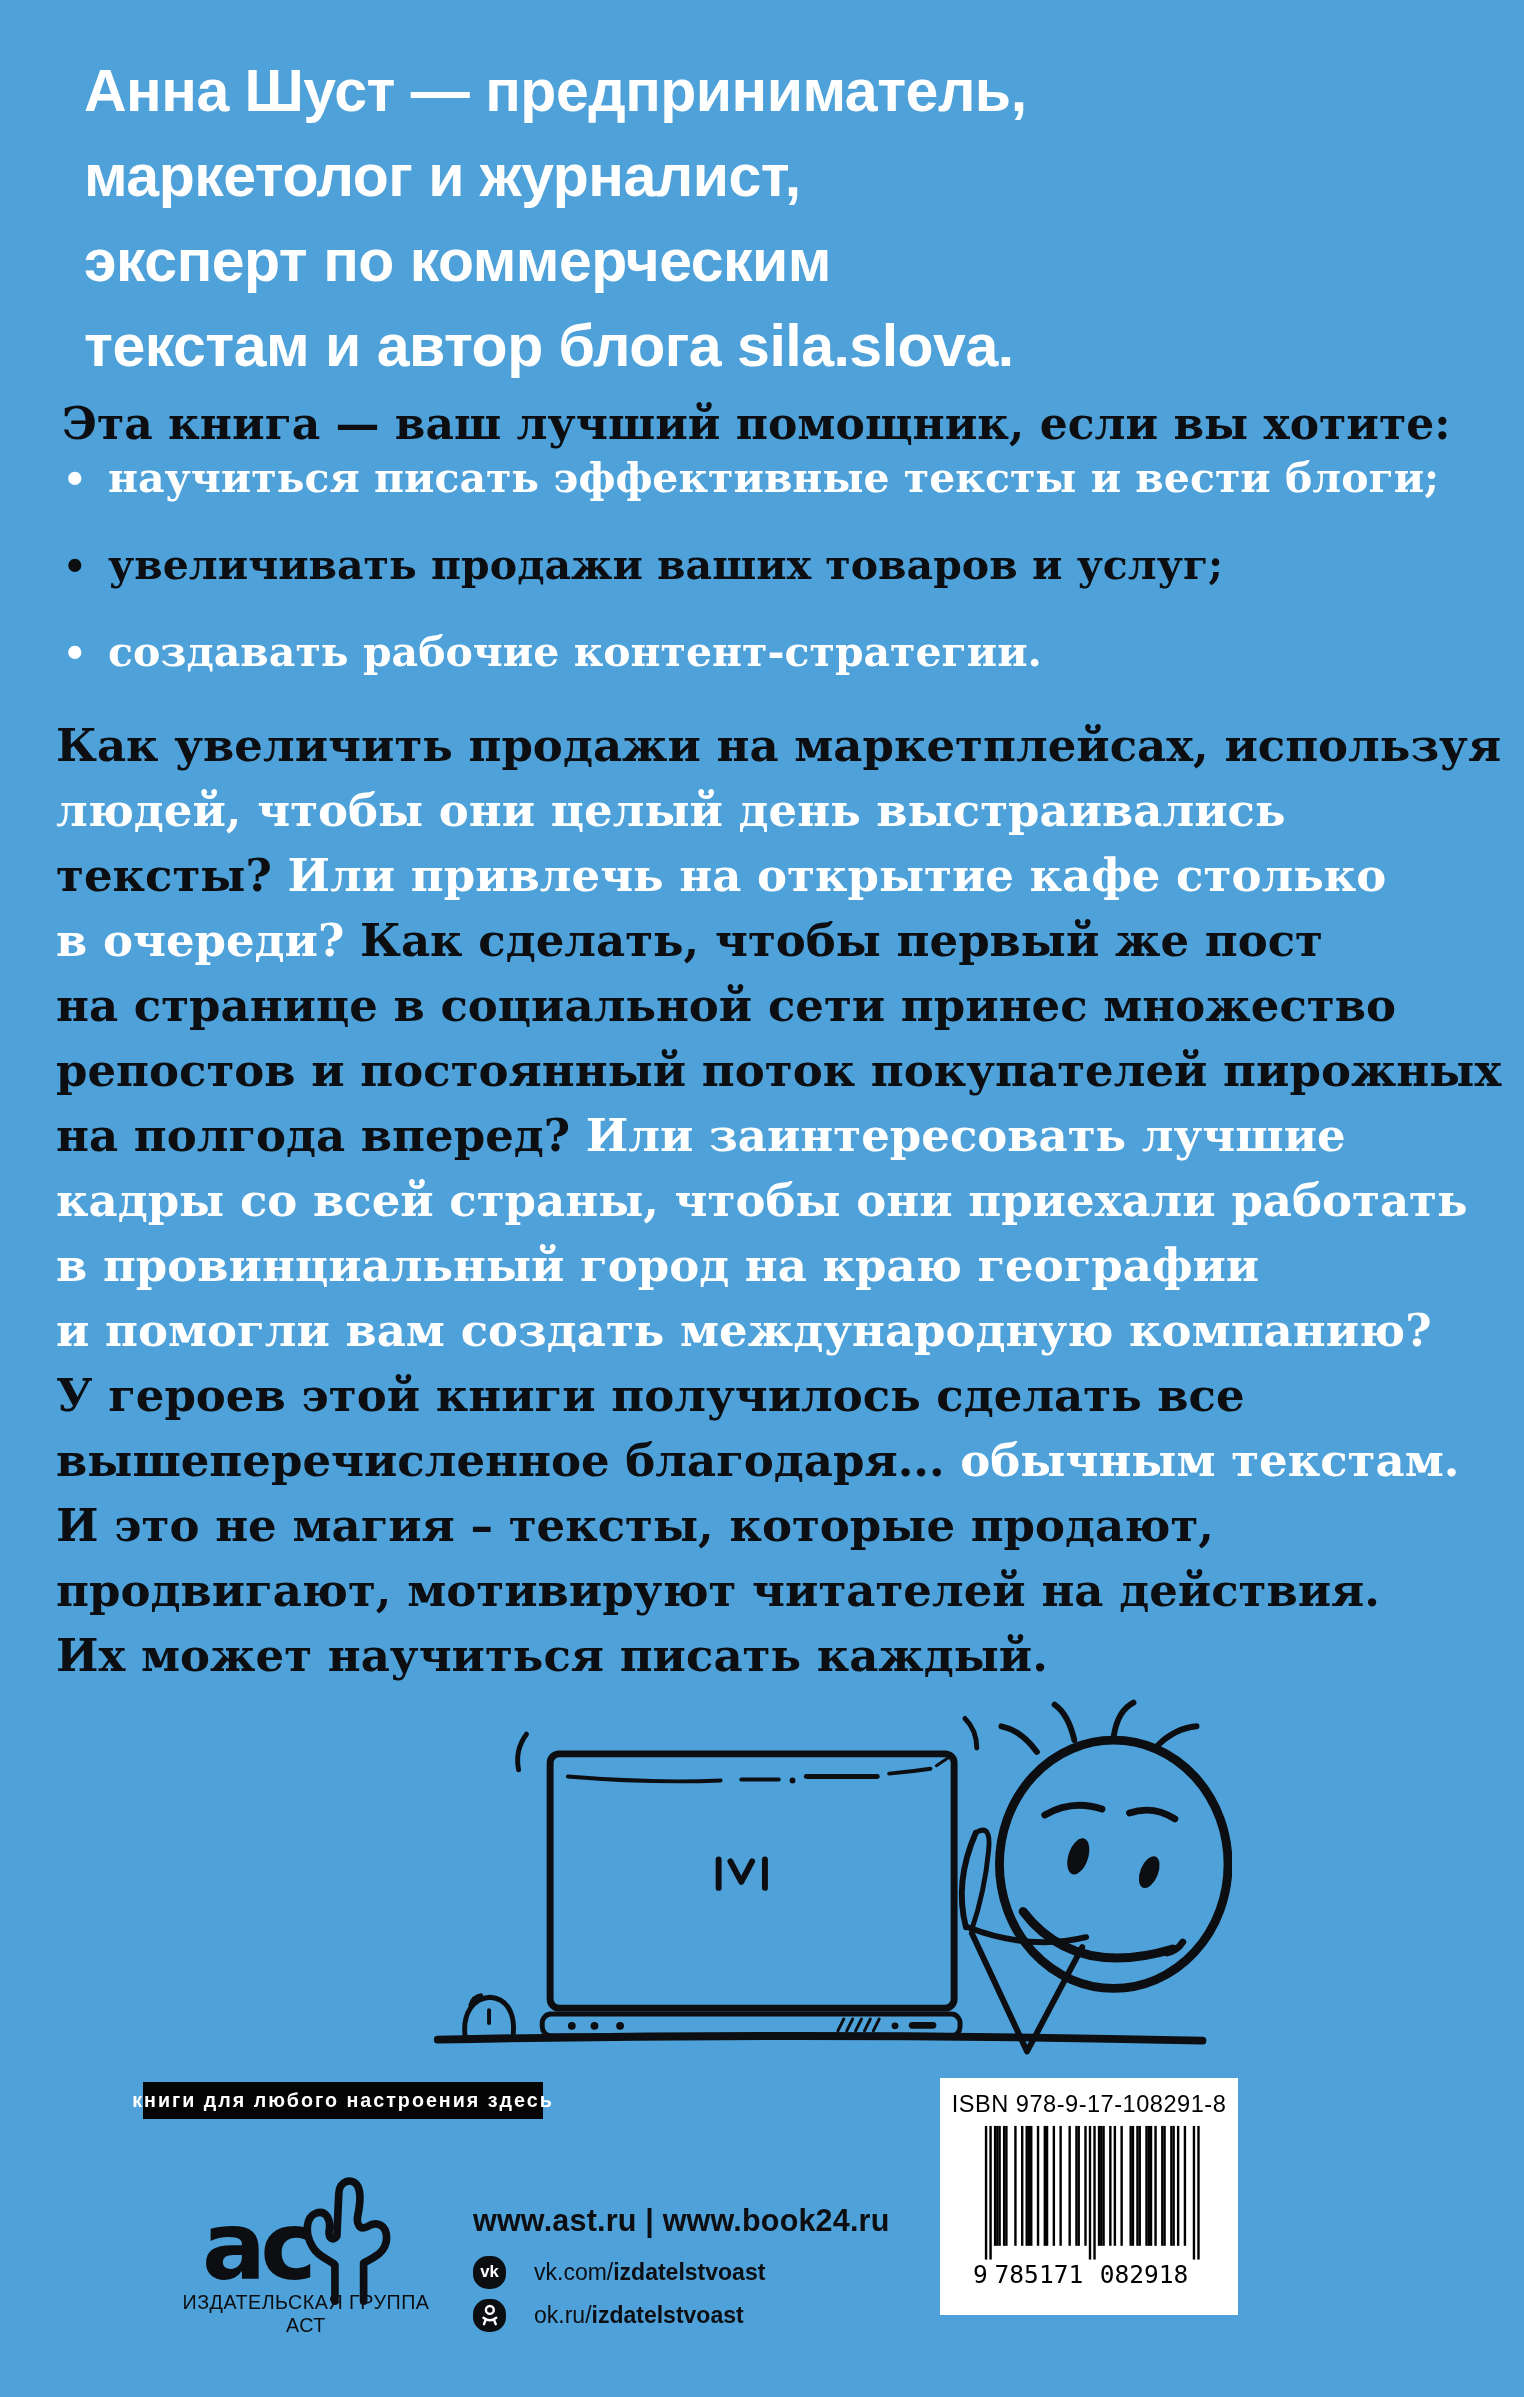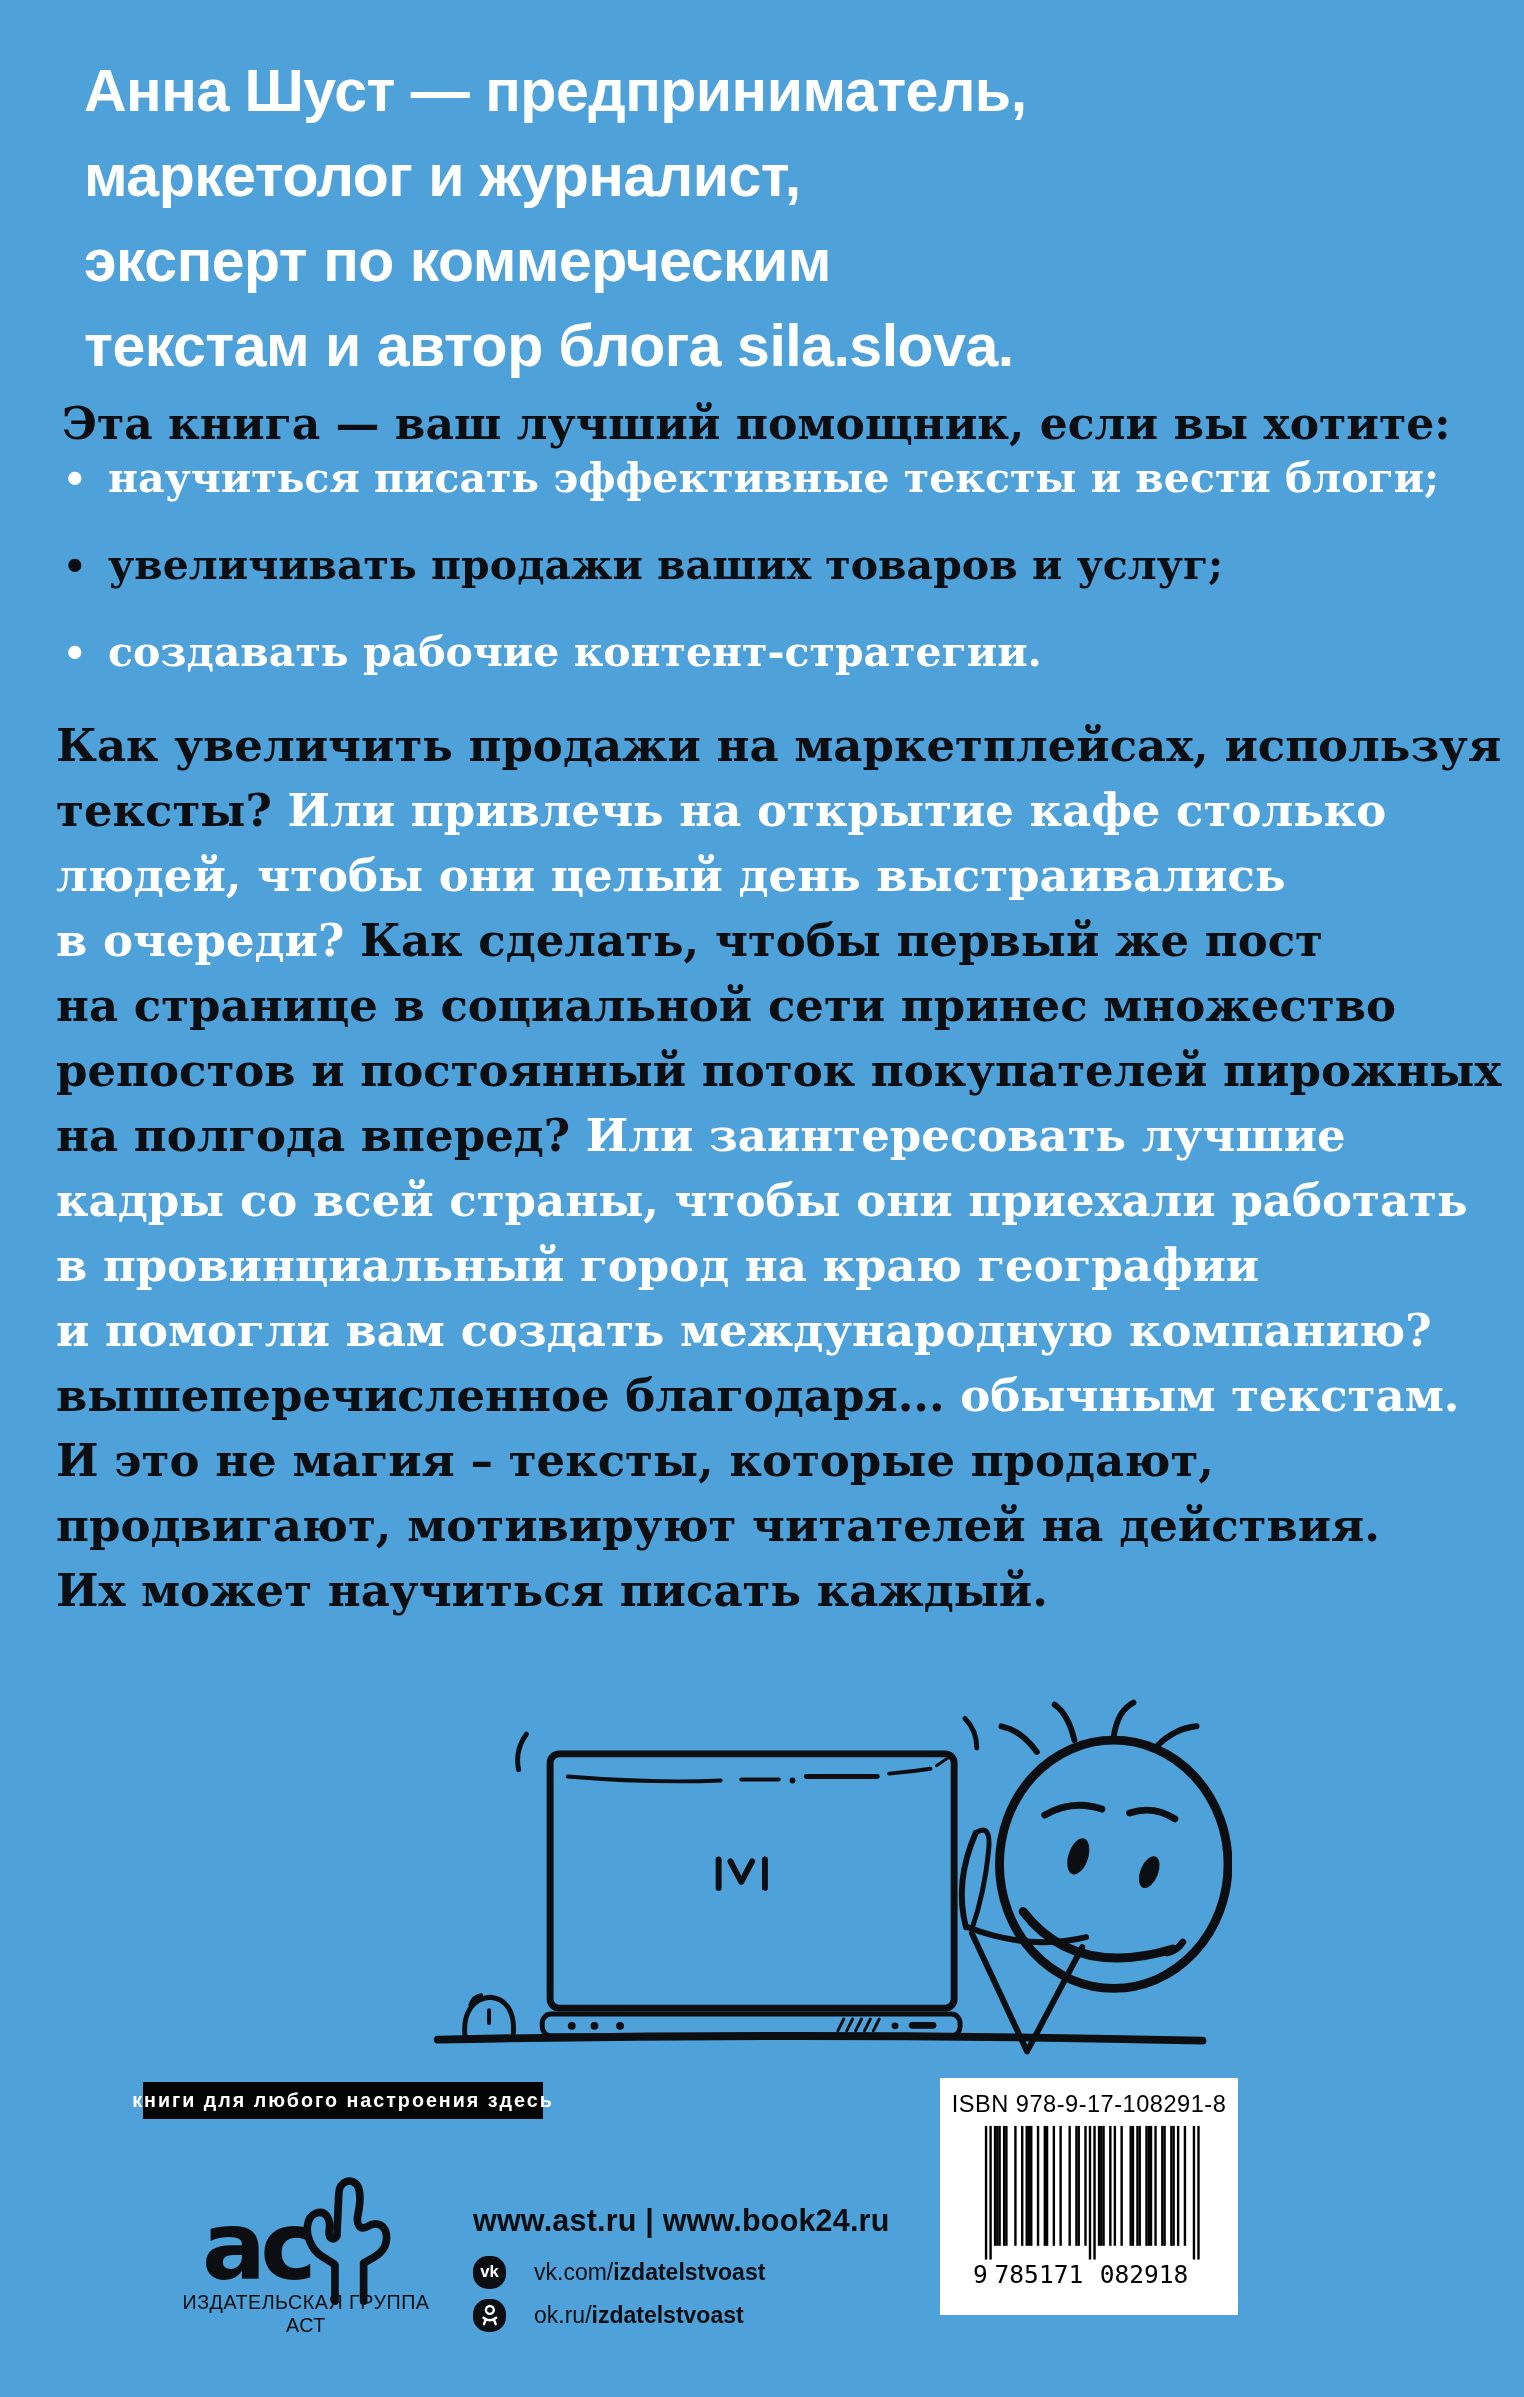--- a/index.html
+++ b/index.html
@@ -100,29 +100,30 @@
         <span class="btext dark">увеличивать продажи ваших товаров и услуг;</span>
       </div>
       <div class="bullet">
         <span class="marker white">•</span>
         <span class="btext white">создавать рабочие контент-стратегии.</span>
       </div>
     </div>
 
   <div class="para slab">
       <div class="pline"><span class="dark">Как увеличить продажи на маркетплейсах, используя</span></div>
+      <div class="pline"><span class="white">людей, чтобы они целый день выстраивались</span></div>
       <div class="pline"><span class="dark">тексты? </span><span class="white">Или привлечь на открытие кафе столько</span></div>
-      <div class="pline"><span class="white">людей, чтобы они целый день выстраивались</span></div>
       <div class="pline"><span class="white">в очереди? </span><span class="dark">Как сделать, чтобы первый же пост</span></div>
       <div class="pline"><span class="dark">на странице в социальной сети принес множество</span></div>
       <div class="pline"><span class="dark">репостов и постоянный поток покупателей пирожных</span></div>
       <div class="pline"><span class="dark">на полгода вперед? </span><span class="white">Или заинтересовать лучшие</span></div>
       <div class="pline"><span class="white">кадры со всей страны, чтобы они приехали работать</span></div>
       <div class="pline"><span class="white">в провинциальный город на краю географии</span></div>
       <div class="pline"><span class="white">и помогли вам создать международную компанию?</span></div>
+      <div class="pline"><span class="dark">У героев этой книги получилось сделать все</span></div>
       <div class="pline"><span class="dark">вышеперечисленное благодаря... </span><span class="white">обычным текстам.</span></div>
       <div class="pline"><span class="dark">И это не магия – тексты, которые продают,</span></div>
       <div class="pline"><span class="dark">продвигают, мотивируют читателей на действия.</span></div>
       <div class="pline"><span class="dark">Их может научиться писать каждый.</span></div>
     </div>
 
   <svg class="illus" viewBox="0 0 820 420">
 
     <path d="M14 370 Q 400 362 790 371" stroke-width="8"></path>
 

